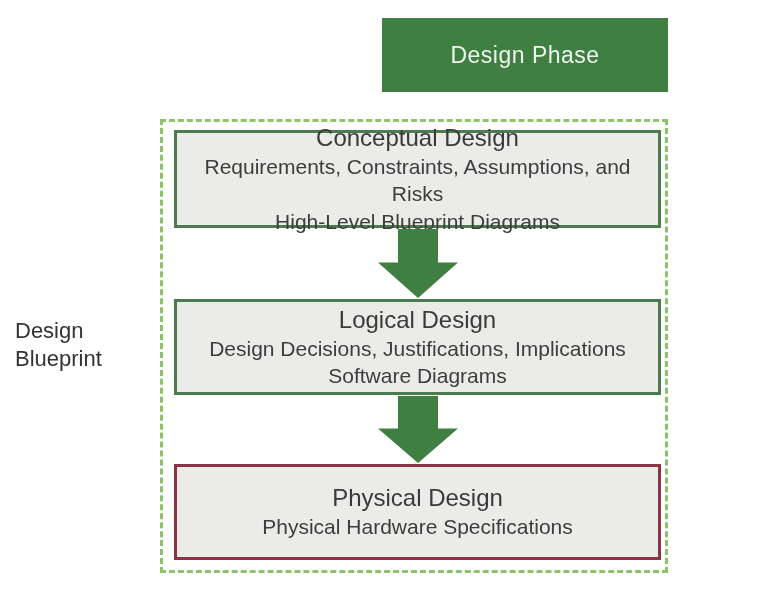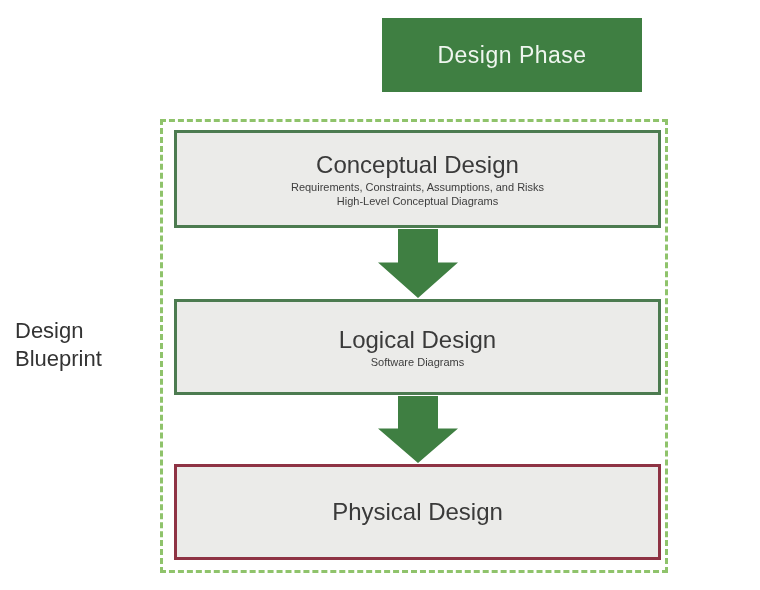--- a/index.html
+++ b/index.html
@@ -18,21 +18,21 @@
     width: 760px;
     height: 590px;
     font-family: "Liberation Sans", sans-serif;
     color: var(--text-dark);
     overflow: hidden;
   }
 
   .banner {
     position: absolute;
     left: 382px; top: 18px;
-    width: 260px; height: 74px;
+    width: 286px; height: 74px;
     background: var(--dark-green);
     color: var(--banner-text);
     display: flex; align-items: center; justify-content: center;
     font-size: 23px;
     letter-spacing: 0.5px;
   }
 
   .blueprint-label {
     position: absolute;
     left: 15px; top: 317px;
@@ -66,21 +66,21 @@
   .stage-box.conceptual { top: 130px; height: 98px; }
   .stage-box.logical    { top: 299px; height: 96px; }
   .stage-box.physical   { top: 464px; height: 96px; border-color: var(--maroon); }
 
   .stage-title {
     font-size: 24px;
     line-height: 1.25;
     color: var(--text-dark);
   }
   .stage-line {
-    font-size: 11px;
+    font-size: 21px;
     line-height: 1.3;
     color: #3D3D3D;
   }
 
   .down-arrow {
     position: absolute;
     left: 378px;
     width: 80px;
     color: var(--dark-green);
   }
@@ -95,35 +95,37 @@
   <span>Design Phase</span>
 </div>
 
 <div class="blueprint-label">Design Blueprint</div>
 
 <div class="dashed-container"></div>
 
 <div class="stage-box conceptual">
   <div class="stage-title">Conceptual Design</div>
   <div class="stage-line">Requirements, Constraints, Assumptions, and Risks</div>
-  <div class="stage-line">High-Level Conceptual Diagrams</div>
+  <div class="stage-line">High-Level Blueprint Diagrams</div>
 </div>
 
 <div class="down-arrow a1">
   <svg viewBox="0 0 80 70" preserveAspectRatio="none" aria-hidden="true">
     <path d="M20 0 L60 0 L60 34 L80 34 L40 70 L0 34 L20 34 Z" fill="currentColor"></path>
   </svg>
 </div>
 
 <div class="stage-box logical">
   <div class="stage-title">Logical Design</div>
+  <div class="stage-line">Design Decisions, Justifications, Implications</div>
   <div class="stage-line">Software Diagrams</div>
 </div>
 
 <div class="down-arrow a2">
   <svg viewBox="0 0 80 70" preserveAspectRatio="none" aria-hidden="true">
     <path d="M20 0 L60 0 L60 34 L80 34 L40 70 L0 34 L20 34 Z" fill="currentColor"></path>
   </svg>
 </div>
 
 <div class="stage-box physical">
   <div class="stage-title">Physical Design</div>
+  <div class="stage-line">Physical Hardware Specifications</div>
 </div>
 
 </body></html>

